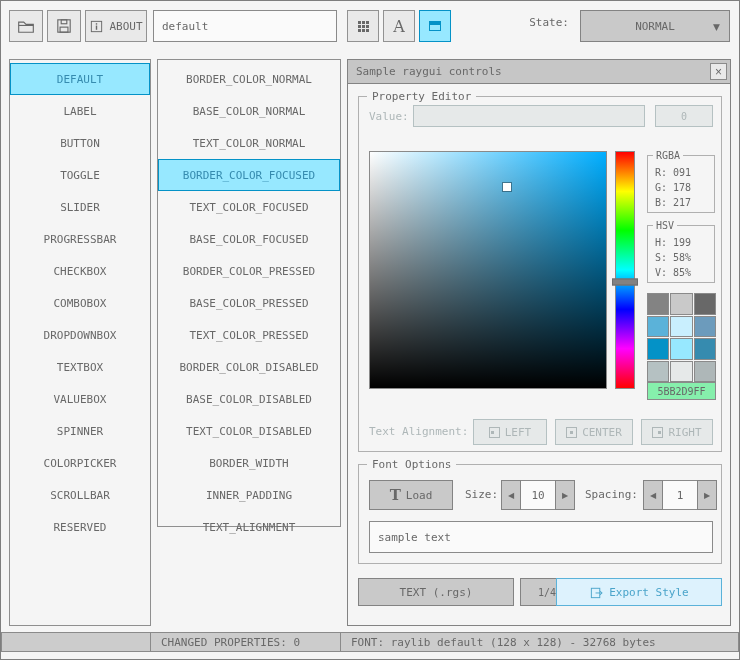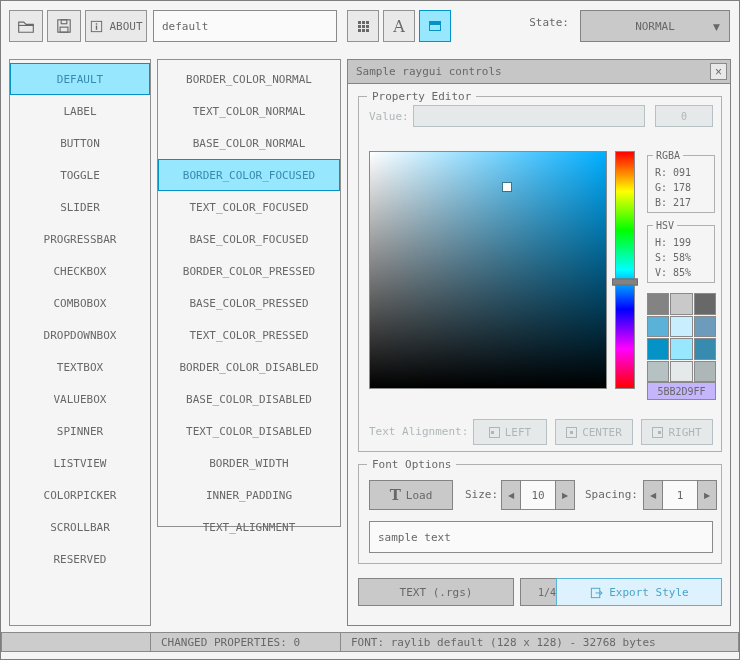--- a/index.html
+++ b/index.html
@@ -65,21 +65,21 @@
                box-shadow:0 0 0 1px rgba(0,0,0,0.35); transform:translate(-50%,-50%); }
   .hue-bar { position:absolute; border:1px solid #8a8a8a; cursor:pointer;
              background:linear-gradient(to bottom,#ff0000 0%,#ffff00 16.7%,#00ff00 33.3%,
                         #00ffff 50%,#0000ff 66.7%,#ff00ff 83.3%,#ff0000 100%); }
   .hue-handle { position:absolute; left:-4px; width:26px; height:7px; background:#828282;
                 border:1px solid #6d6d6d; transform:translateY(-50%); }
 
   .palette { position:absolute; display:grid; grid-template-columns:repeat(3,1fr);
              grid-template-rows:repeat(4,1fr); gap:1px; }
   .swatch { border:1px solid #8a8a8a; cursor:pointer; }
-  .hex-box { position:absolute; background:#c4b5fd; border:1px solid #8a8a8a;
+  .hex-box { position:absolute; background:#86efac; border:1px solid #8a8a8a;
              display:flex; align-items:center; justify-content:center; font-size:10px;
              cursor:pointer; }
 
   .ai { width:11px; height:11px; border:1px solid currentColor; position:relative;
         display:inline-block; flex:none; }
   .ai::after { content:''; position:absolute; width:3px; height:3px;
                background:currentColor; top:3px; }
   .ai-left::after { left:1px; } .ai-center::after { left:3px; } .ai-right::after { right:1px; }
 
   .t-glyph { font-family:"DejaVu Serif","Liberation Serif",serif; font-size:15px;
@@ -184,30 +184,29 @@
       <div class="list-item">BUTTON</div>
       <div class="list-item">TOGGLE</div>
       <div class="list-item">SLIDER</div>
       <div class="list-item">PROGRESSBAR</div>
       <div class="list-item">CHECKBOX</div>
       <div class="list-item">COMBOBOX</div>
       <div class="list-item">DROPDOWNBOX</div>
       <div class="list-item">TEXTBOX</div>
       <div class="list-item">VALUEBOX</div>
       <div class="list-item">SPINNER</div>
-      <div class="list-item">LISTVIEW</div>
       <div class="list-item">COLORPICKER</div>
       <div class="list-item">SCROLLBAR</div>
       <div class="list-item">RESERVED</div>
     </div>
 
   <div class="list-panel" style="left:156px;top:58px;width:184px;height:468px">
       <div class="list-item">BORDER_COLOR_NORMAL</div>
+      <div class="list-item">BASE_COLOR_NORMAL</div>
       <div class="list-item">TEXT_COLOR_NORMAL</div>
-      <div class="list-item">BASE_COLOR_NORMAL</div>
       <div class="list-item selected">BORDER_COLOR_FOCUSED</div>
       <div class="list-item">TEXT_COLOR_FOCUSED</div>
       <div class="list-item">BASE_COLOR_FOCUSED</div>
       <div class="list-item">BORDER_COLOR_PRESSED</div>
       <div class="list-item">BASE_COLOR_PRESSED</div>
       <div class="list-item">TEXT_COLOR_PRESSED</div>
       <div class="list-item">BORDER_COLOR_DISABLED</div>
       <div class="list-item">BASE_COLOR_DISABLED</div>
       <div class="list-item">TEXT_COLOR_DISABLED</div>
       <div class="list-item">BORDER_WIDTH</div>

